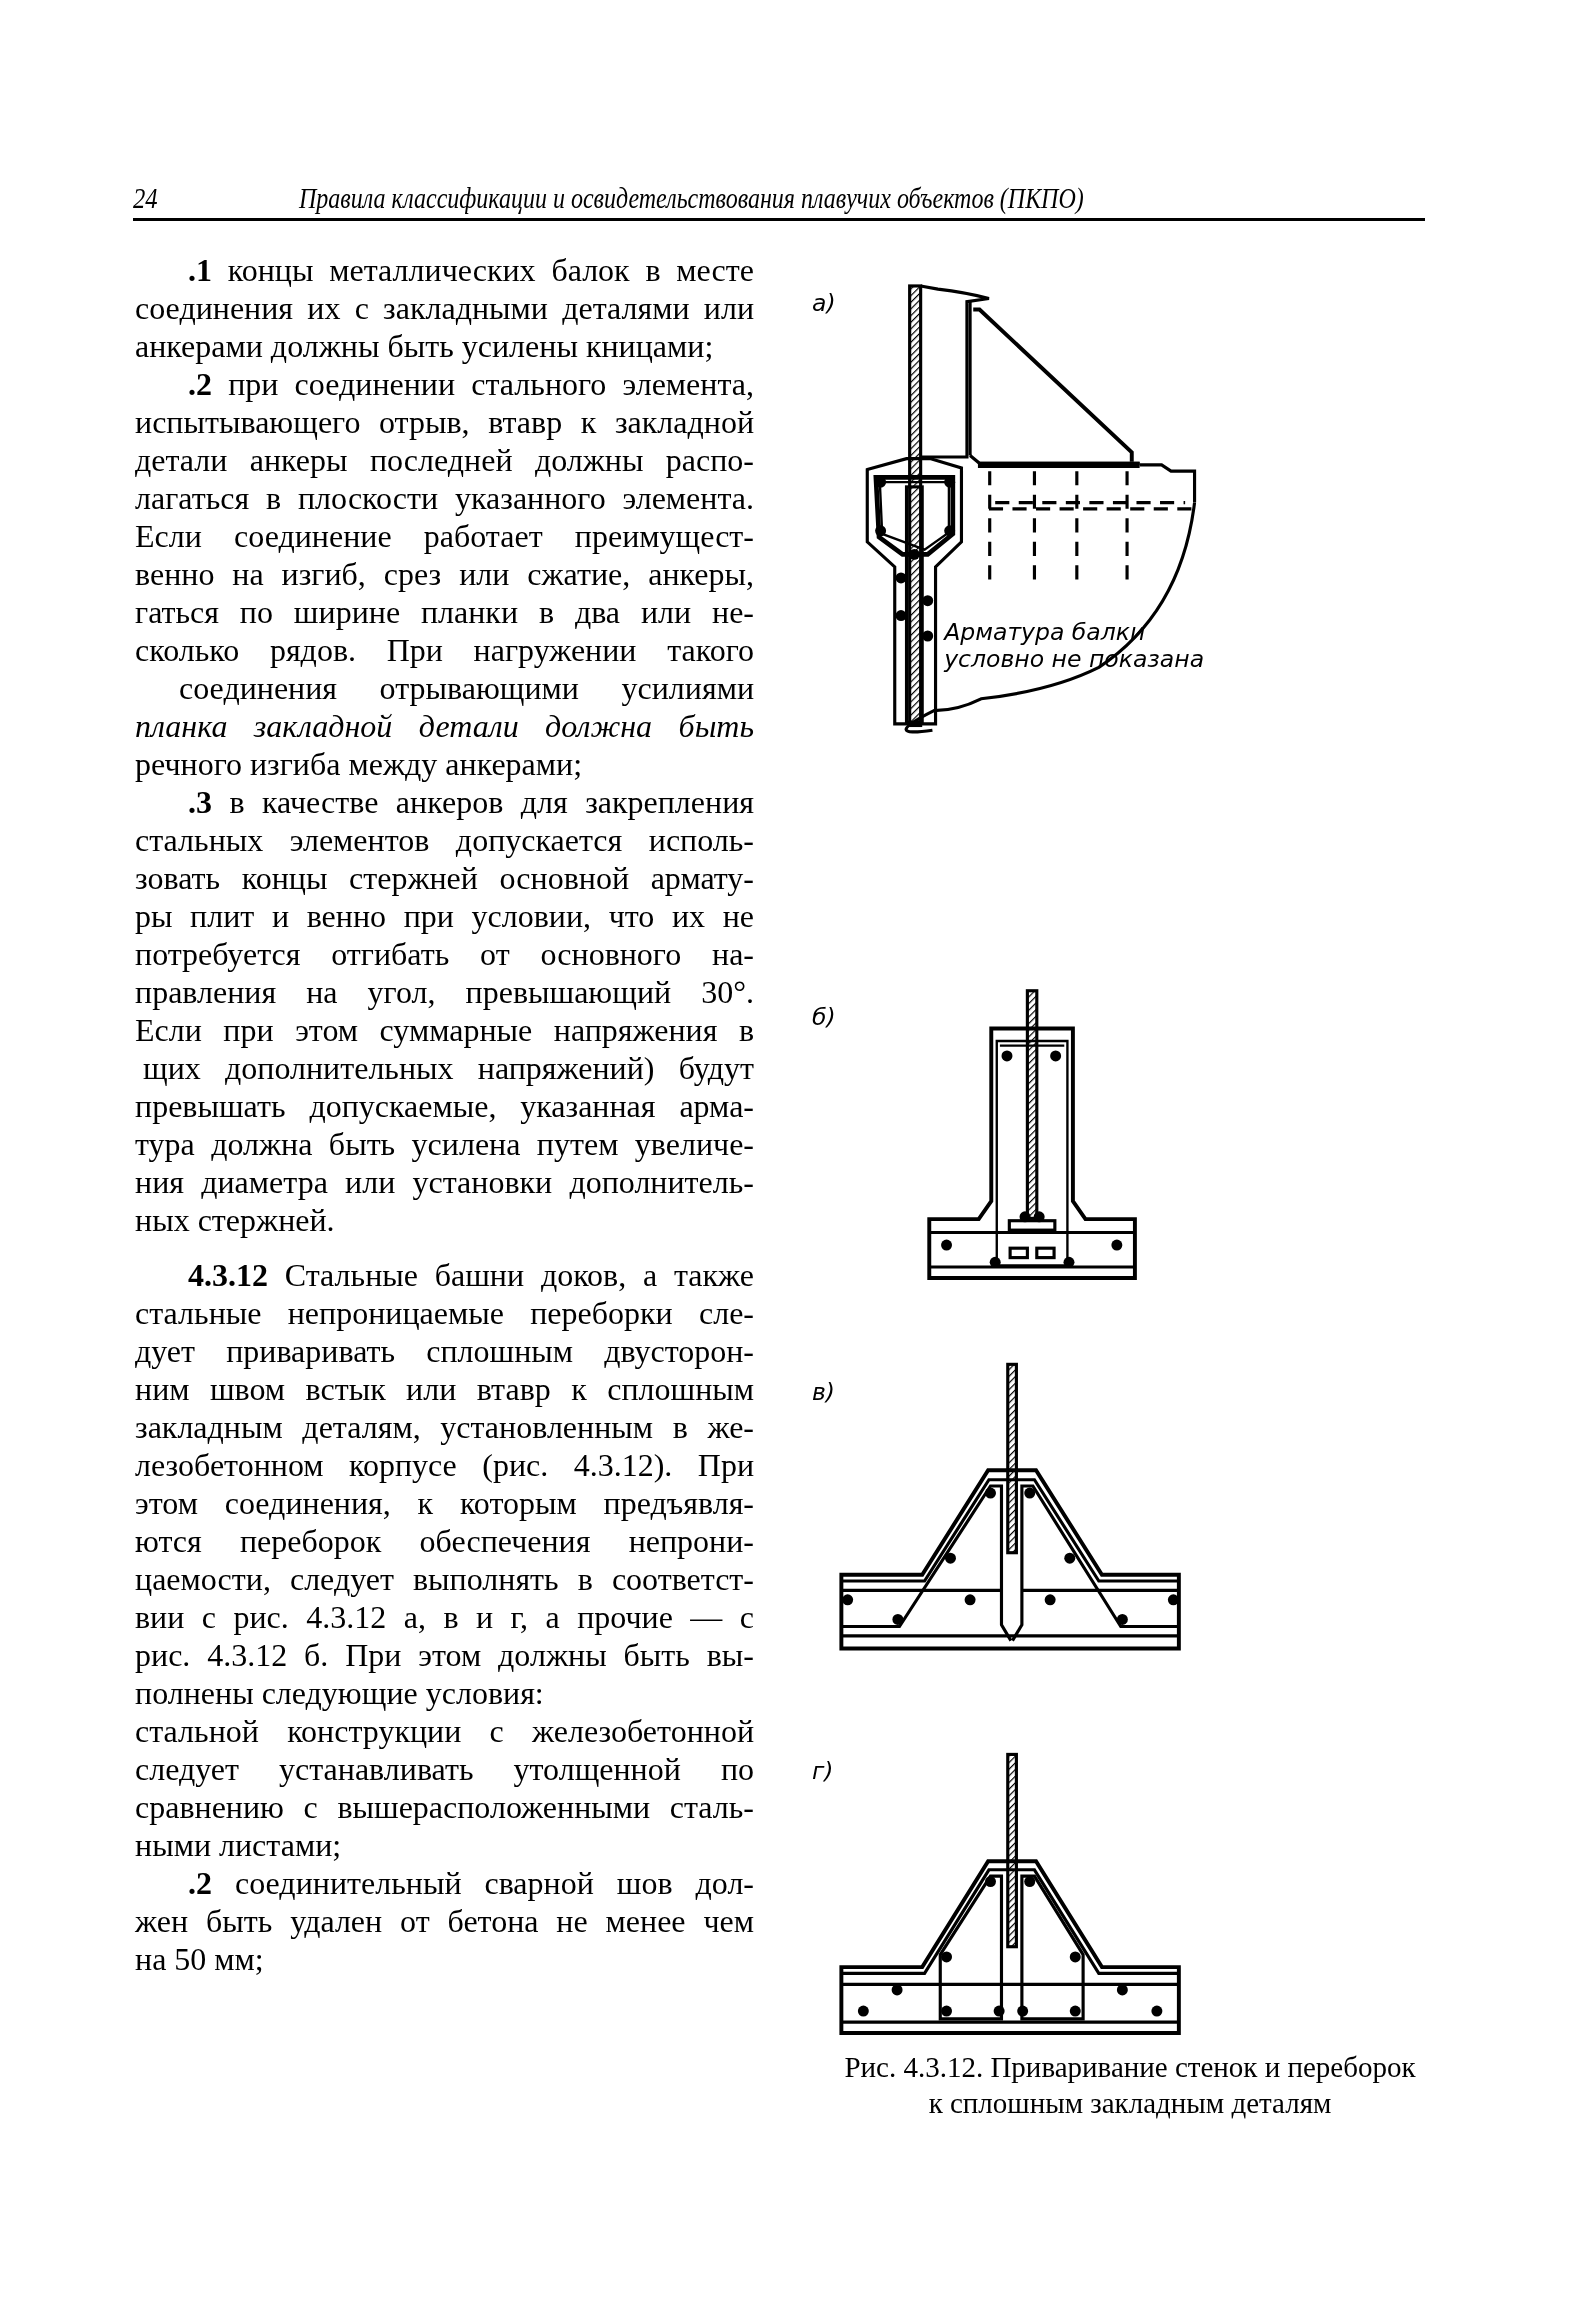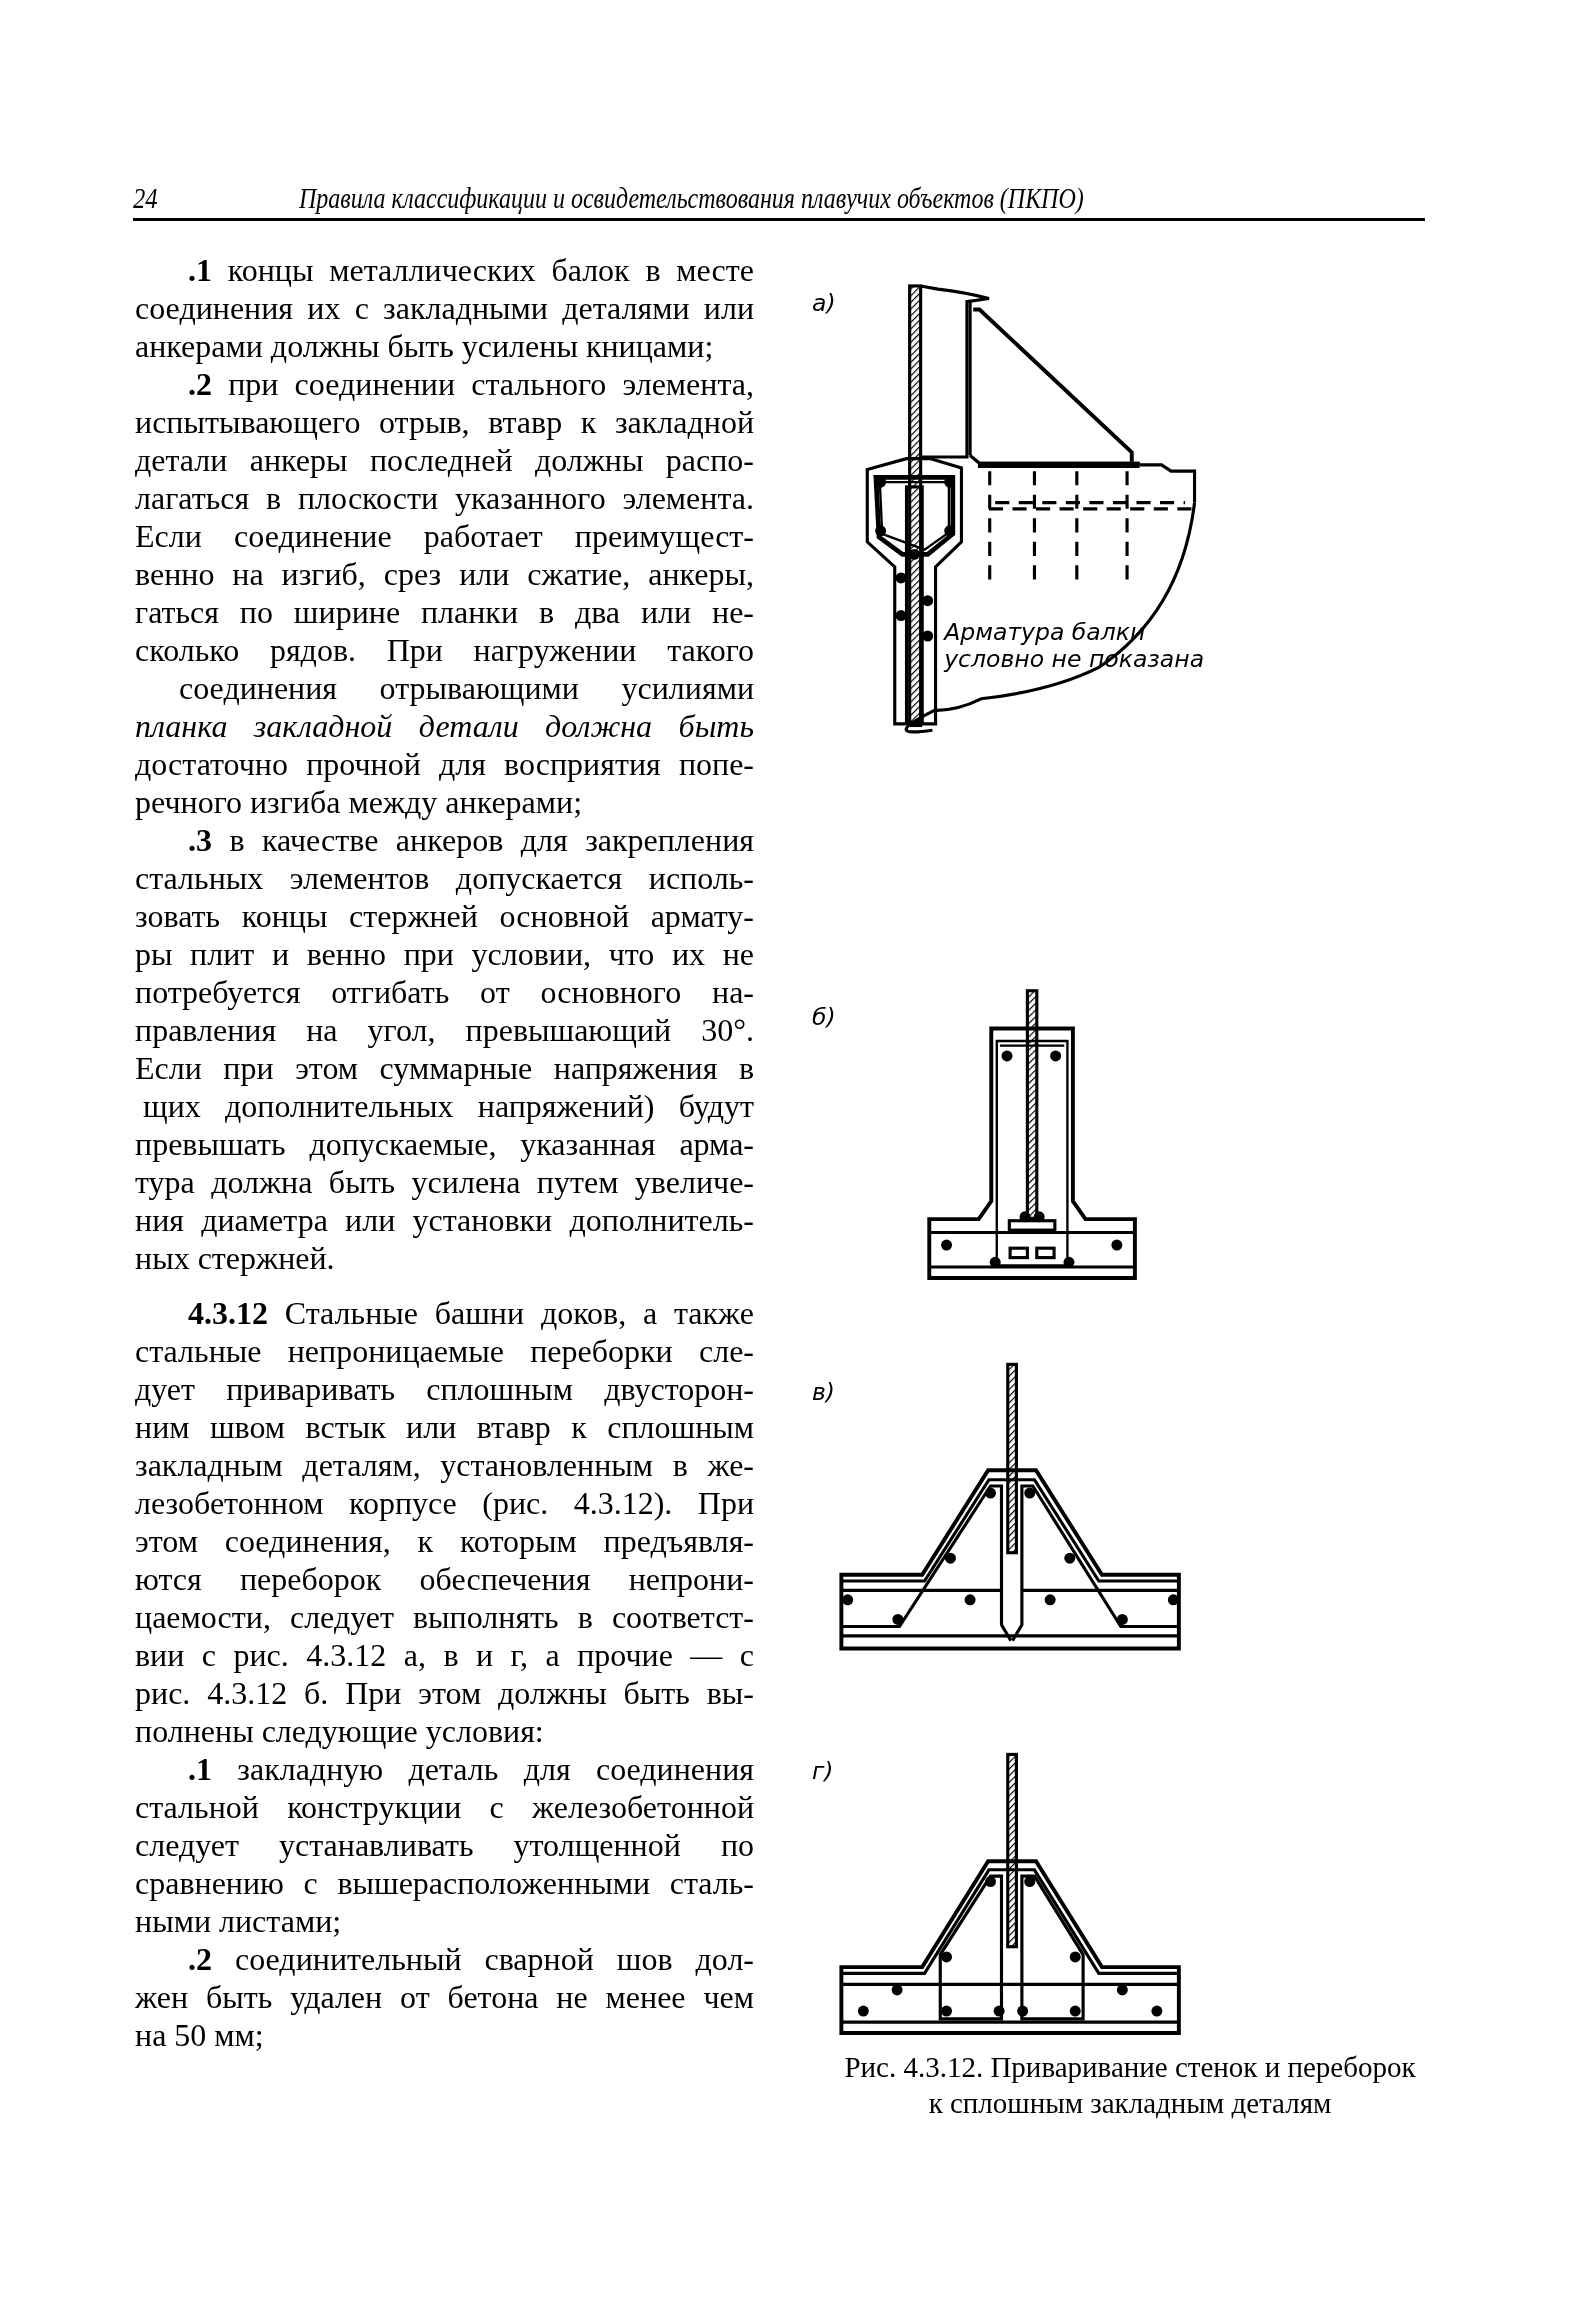--- a/index.html
+++ b/index.html
@@ -62,21 +62,20 @@
       <span class="line ind" style="display: block; white-space: nowrap;"><span style="white-space: nowrap; word-spacing: 0px;"><b class="num">.2</b><span> при соединении стального элемента,</span></span></span>
       <span class="line" style="display: block; white-space: nowrap;"><span style="white-space: nowrap; word-spacing: 0px;"><span>испытывающего отрыв, втавр к закладной</span></span></span>
       <span class="line" style="display: block; white-space: nowrap;"><span style="white-space: nowrap; word-spacing: 0px;"><span>детали анкеры последней должны распо-</span></span></span>
       <span class="line" style="display: block; white-space: nowrap;"><span style="white-space: nowrap; word-spacing: 0px;"><span>лагаться в плоскости указанного элемента.</span></span></span>
       <span class="line" style="display: block; white-space: nowrap;"><span style="white-space: nowrap; word-spacing: 0px;"><span>Если соединение работает преимущест-</span></span></span>
       <span class="line" style="display: block; white-space: nowrap;"><span style="white-space: nowrap; word-spacing: 0px;"><span>венно на изгиб, срез или сжатие, анкеры,</span></span></span>
       <span class="line" style="display: block; white-space: nowrap;"><span style="white-space: nowrap; word-spacing: 0px;"><span>гаться по ширине планки в два или не-</span></span></span>
       <span class="line" style="display: block; white-space: nowrap;"><span style="white-space: nowrap; word-spacing: 0px;"><span>сколько рядов. При нагружении такого</span></span></span>
       <span class="line" style="display: block; white-space: nowrap; margin-left: 44px;"><span style="white-space: nowrap; word-spacing: 0px;"><span>соединения отрывающими усилиями</span></span></span>
       <span class="line" style="display: block; white-space: nowrap; font-style: italic;"><span style="white-space: nowrap; word-spacing: 0px;"><span>планка закладной детали должна быть</span></span></span>
-      <span class="line" style="display: block; white-space: nowrap;"><span style="white-space: nowrap; word-spacing: 0px;"><span>достаточно прочной для восприятия попе-</span></span></span>
       <span class="line last"><span>речного изгиба между анкерами;</span></span>
     </div>
     <div class="para">
       <span class="line ind" style="display: block; white-space: nowrap;"><span style="white-space: nowrap; word-spacing: 0px;"><b class="num">.3</b><span> в качестве анкеров для закрепления</span></span></span>
       <span class="line" style="display: block; white-space: nowrap;"><span style="white-space: nowrap; word-spacing: 0px;"><span>стальных элементов допускается исполь-</span></span></span>
       <span class="line" style="display: block; white-space: nowrap;"><span style="white-space: nowrap; word-spacing: 0px;"><span>зовать концы стержней основной армату-</span></span></span>
       <span class="line" style="display: block; white-space: nowrap;"><span style="white-space: nowrap; word-spacing: 0px;"><span>ры плит и венно при условии, что их не</span></span></span>
       <span class="line" style="display: block; white-space: nowrap;"><span style="white-space: nowrap; word-spacing: 0px;"><span>потребуется отгибать от основного на-</span></span></span>
       <span class="line" style="display: block; white-space: nowrap;"><span style="white-space: nowrap; word-spacing: 0px;"><span>правления на угол, превышающий 30°.</span></span></span>
       <span class="line" style="display: block; white-space: nowrap;"><span style="white-space: nowrap; word-spacing: 0px;"><span>Если при этом суммарные напряжения в</span></span></span>
@@ -94,21 +93,20 @@
       <span class="line" style="display: block; white-space: nowrap;"><span style="white-space: nowrap; word-spacing: 0px;"><span>закладным деталям, установленным в же-</span></span></span>
       <span class="line" style="display: block; white-space: nowrap;"><span style="white-space: nowrap; word-spacing: 0px;"><span>лезобетонном корпусе (рис. 4.3.12). При</span></span></span>
       <span class="line" style="display: block; white-space: nowrap;"><span style="white-space: nowrap; word-spacing: 0px;"><span>этом соединения, к которым предъявля-</span></span></span>
       <span class="line" style="display: block; white-space: nowrap;"><span style="white-space: nowrap; word-spacing: 0px;"><span>ются переборок обеспечения непрони-</span></span></span>
       <span class="line" style="display: block; white-space: nowrap;"><span style="white-space: nowrap; word-spacing: 0px;"><span>цаемости, следует выполнять в соответст-</span></span></span>
       <span class="line" style="display: block; white-space: nowrap;"><span style="white-space: nowrap; word-spacing: 0px;"><span>вии с рис. 4.3.12 а, в и г, а прочие — с</span></span></span>
       <span class="line" style="display: block; white-space: nowrap;"><span style="white-space: nowrap; word-spacing: 0px;"><span>рис. 4.3.12 б. При этом должны быть вы-</span></span></span>
       <span class="line last"><span>полнены следующие условия:</span></span>
     </div>
     <div class="para">
-      <span class="line ind" style="display: block; white-space: nowrap;"><span style="white-space: nowrap; word-spacing: 0px;"><b class="num">.1</b><span> закладную деталь для соединения</span></span></span>
       <span class="line" style="display: block; white-space: nowrap;"><span style="white-space: nowrap; word-spacing: 0px;"><span>стальной конструкции с железобетонной</span></span></span>
       <span class="line" style="display: block; white-space: nowrap;"><span style="white-space: nowrap; word-spacing: 0px;"><span>следует устанавливать утолщенной по</span></span></span>
       <span class="line" style="display: block; white-space: nowrap;"><span style="white-space: nowrap; word-spacing: 0px;"><span>сравнению с вышерасположенными сталь-</span></span></span>
       <span class="line last"><span>ными листами;</span></span>
     </div>
     <div class="para">
       <span class="line ind" style="display: block; white-space: nowrap;"><span style="white-space: nowrap; word-spacing: 0px;"><b class="num">.2</b><span> соединительный сварной шов дол-</span></span></span>
       <span class="line" style="display: block; white-space: nowrap;"><span style="white-space: nowrap; word-spacing: 0px;"><span>жен быть удален от бетона не менее чем</span></span></span>
       <span class="line last"><span>на 50 мм;</span></span>
     </div>

